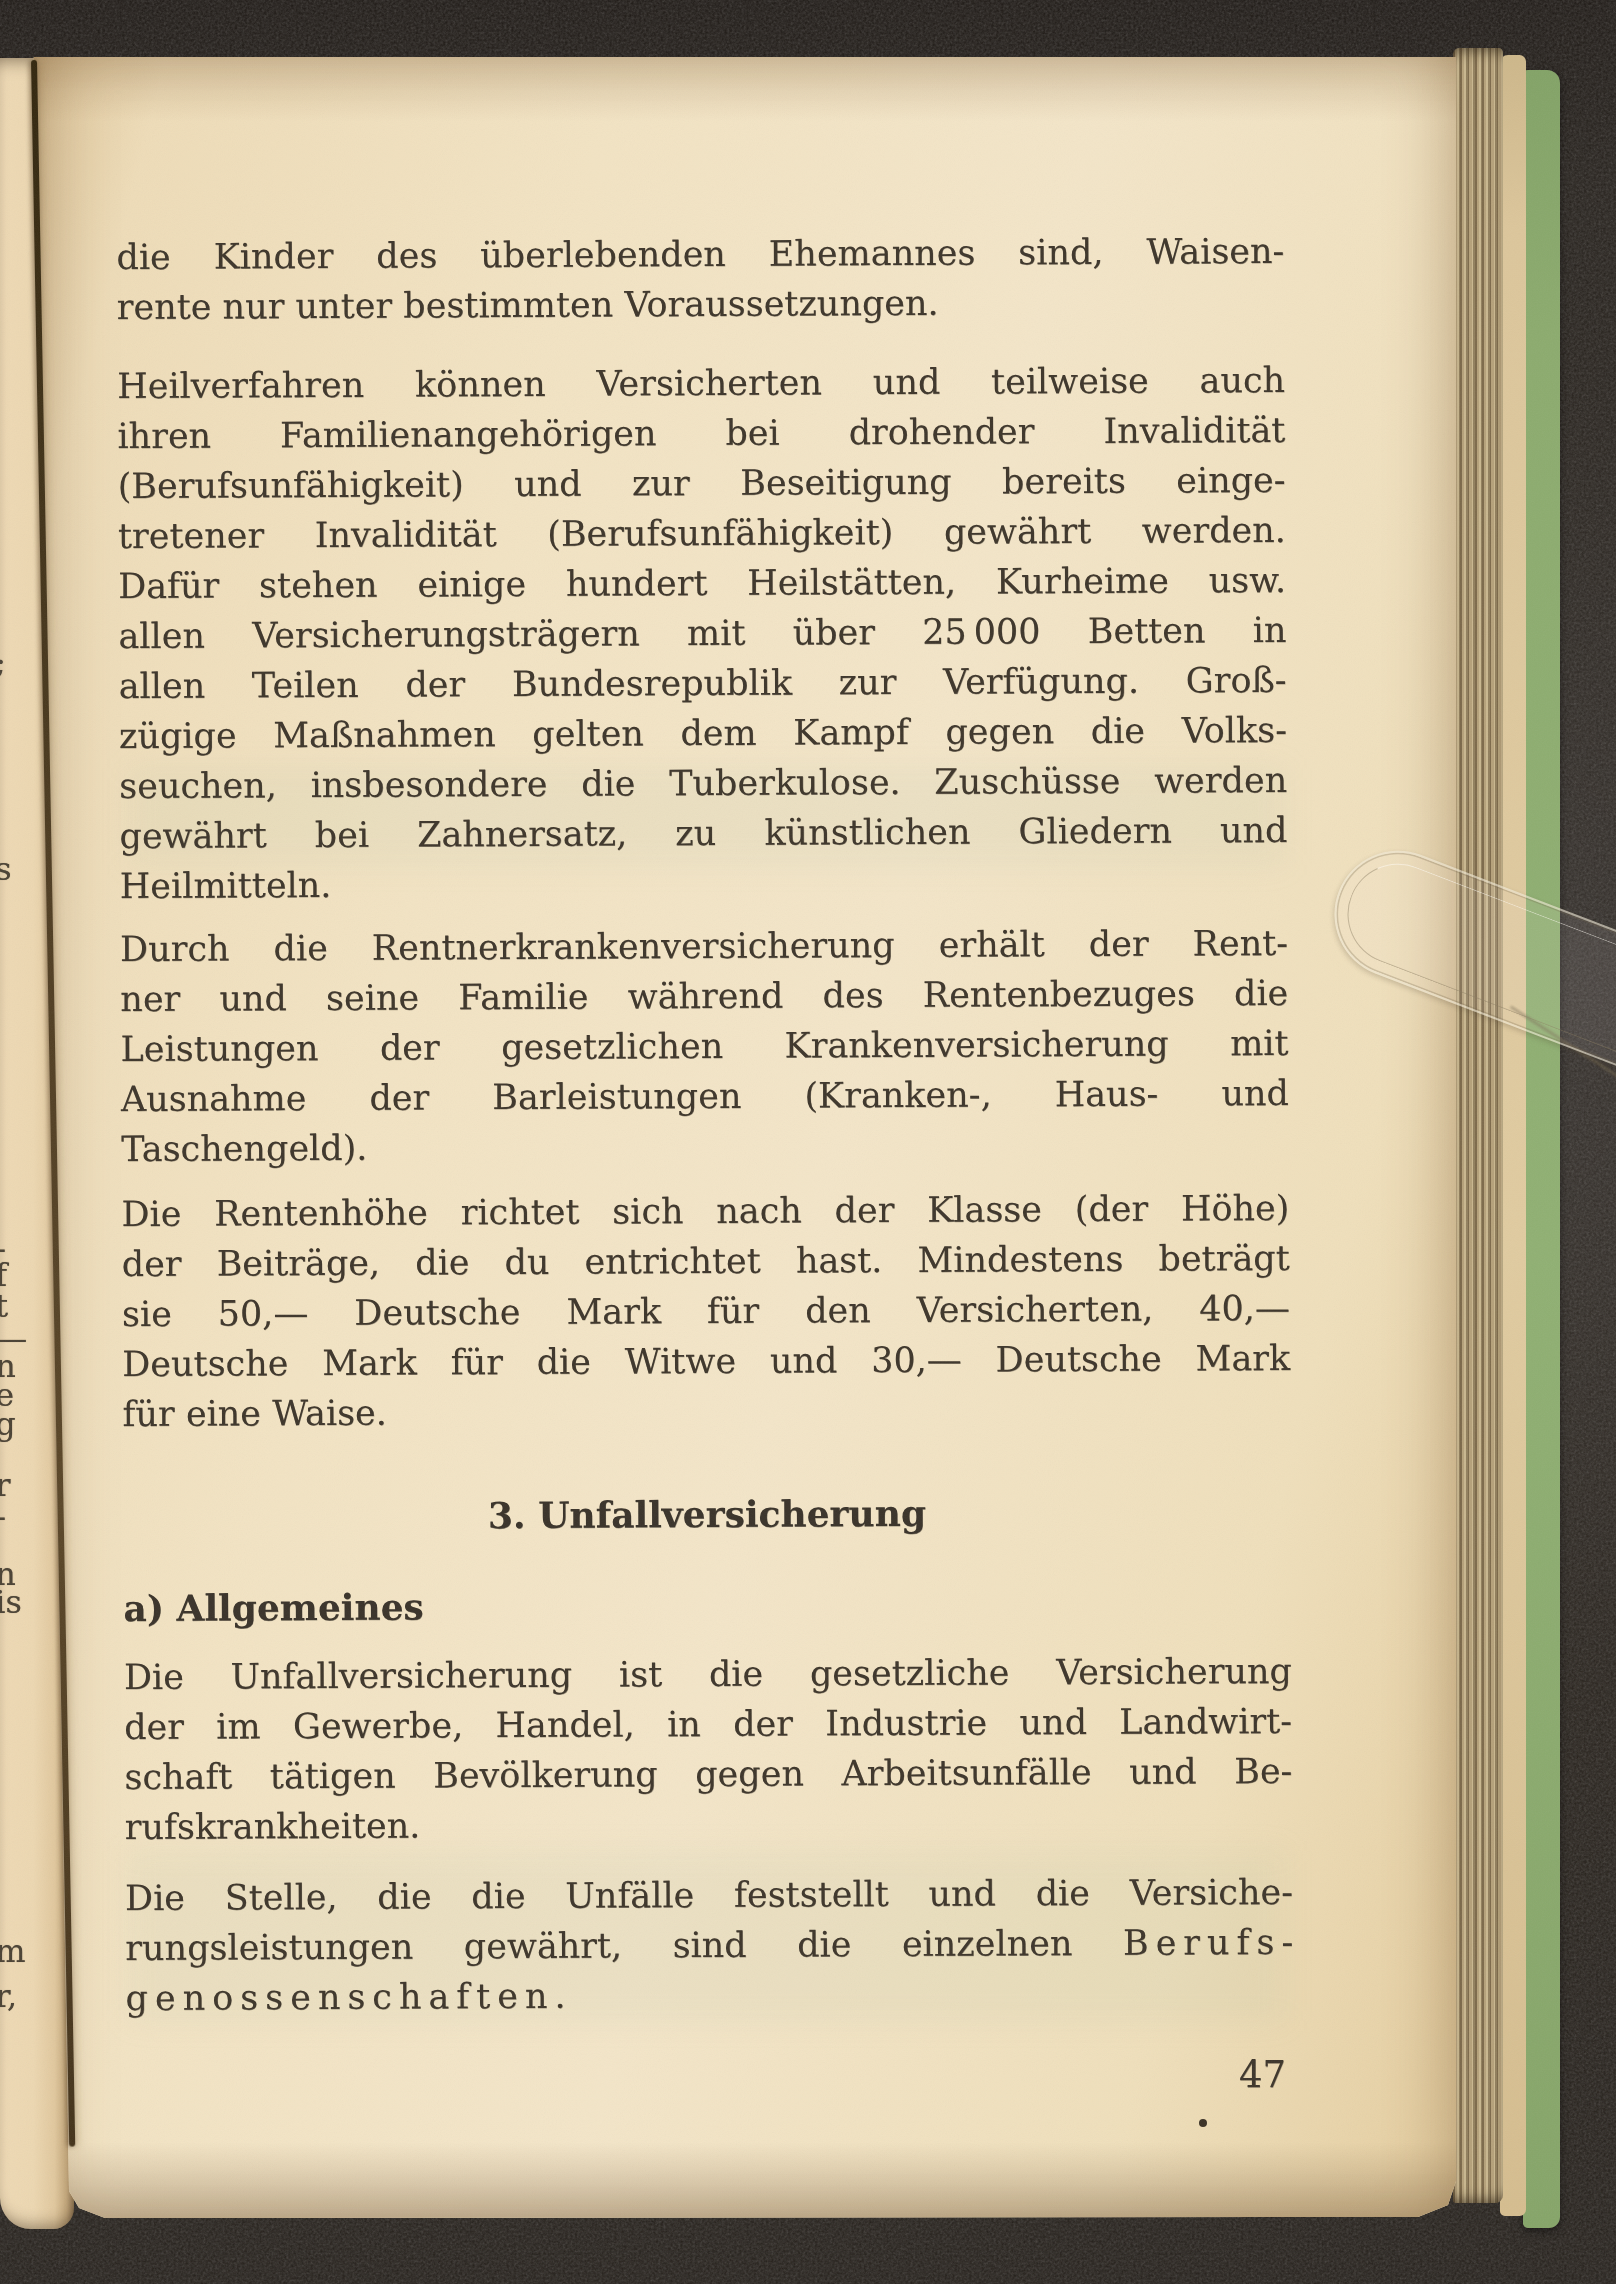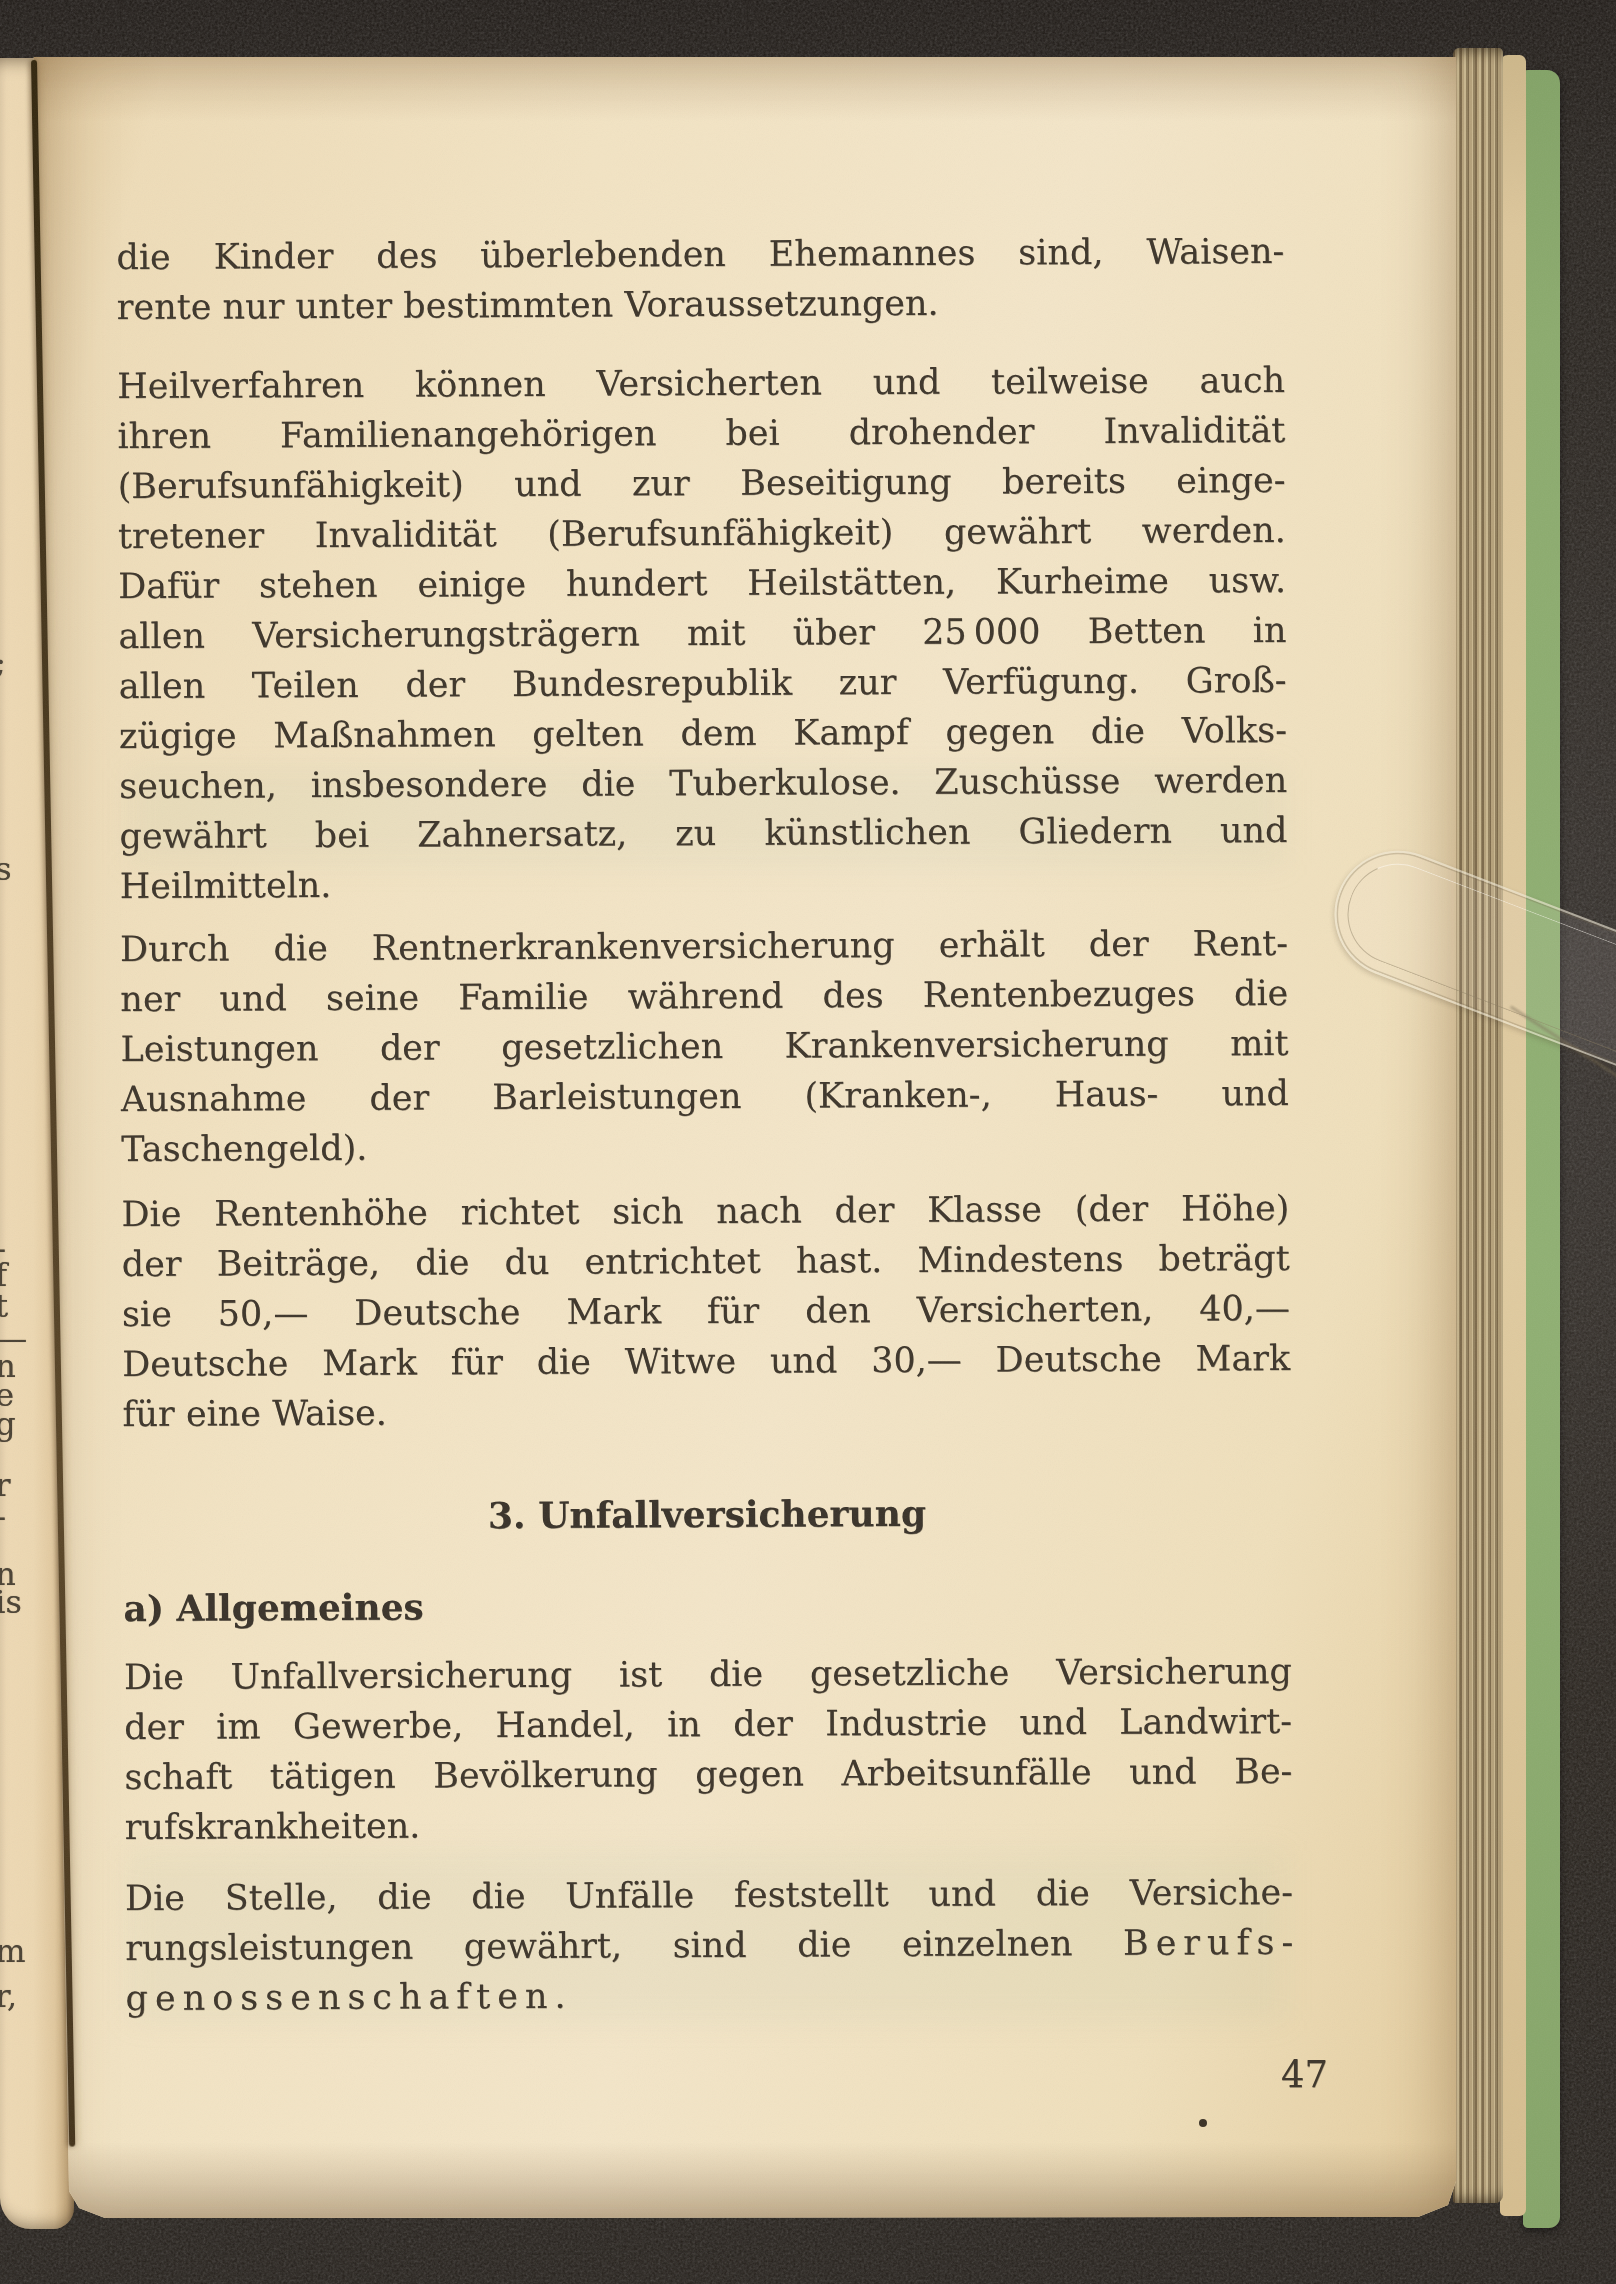--- a/index.html
+++ b/index.html
@@ -55,21 +55,21 @@
   }
   .para{position:absolute;left:0;width:1168px;font-size:35px;line-height:50px;
     text-shadow:0.3px 0.5px 0.6px rgba(62,54,43,.45);}
   .para .line{text-align:justify;text-align-last:justify;}
   .para .line:last-child{text-align-last:auto;}
   .heading{position:absolute;left:0;width:1168px;margin:0;font-size:36px;line-height:48px;
     font-weight:bold;text-align:center;color:#3a332a;text-shadow:0.3px 0.5px 0.6px rgba(58,51,42,.5);}
   .subheading{position:absolute;left:0;width:1168px;margin:0;font-size:36px;line-height:48px;
     font-weight:bold;text-align:left;color:#3a332a;text-shadow:0.3px 0.5px 0.6px rgba(58,51,42,.5);}
   .pageno{position:absolute;left:1239px;top:2053px;width:89px;z-index:10;font-size:37px;
-    color:#3e362b;text-align:right;text-shadow:0.3px 0.5px 0.6px rgba(62,54,43,.45);}
+    color:#3e362b;text-align:left;text-shadow:0.3px 0.5px 0.6px rgba(62,54,43,.45);}
   .ink-dot{position:absolute;left:1199px;top:2119px;width:8px;height:8px;border-radius:50%;
     background:#3b3226;z-index:10;}
 
   
   .stack{
     position:absolute;left:1453px;top:48px;width:50px;height:2155px;z-index:3;
     background:repeating-linear-gradient(90deg,#7d6a4b 0 1.6px,#b5a17a 1.6px 4px,#c9b78f 4px 5.7px,#92805e 5.7px 7.3px);
     border-radius:6.5px 4.8px 8px 3.2px;
     box-shadow:inset 0 11.3px 13px -8px rgba(30,20,8,.6), inset 0 -11.3px 13px -8px rgba(30,20,8,.6);
   }

